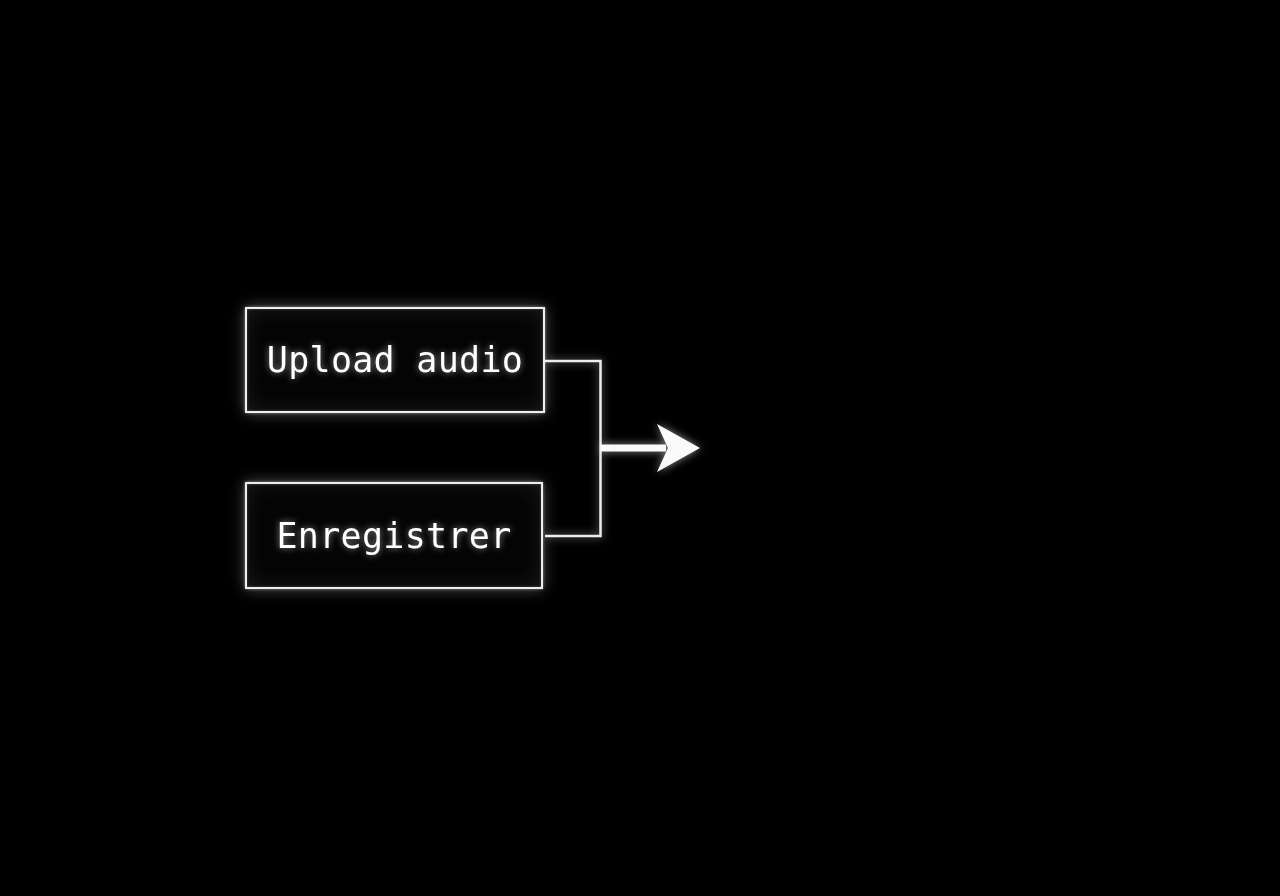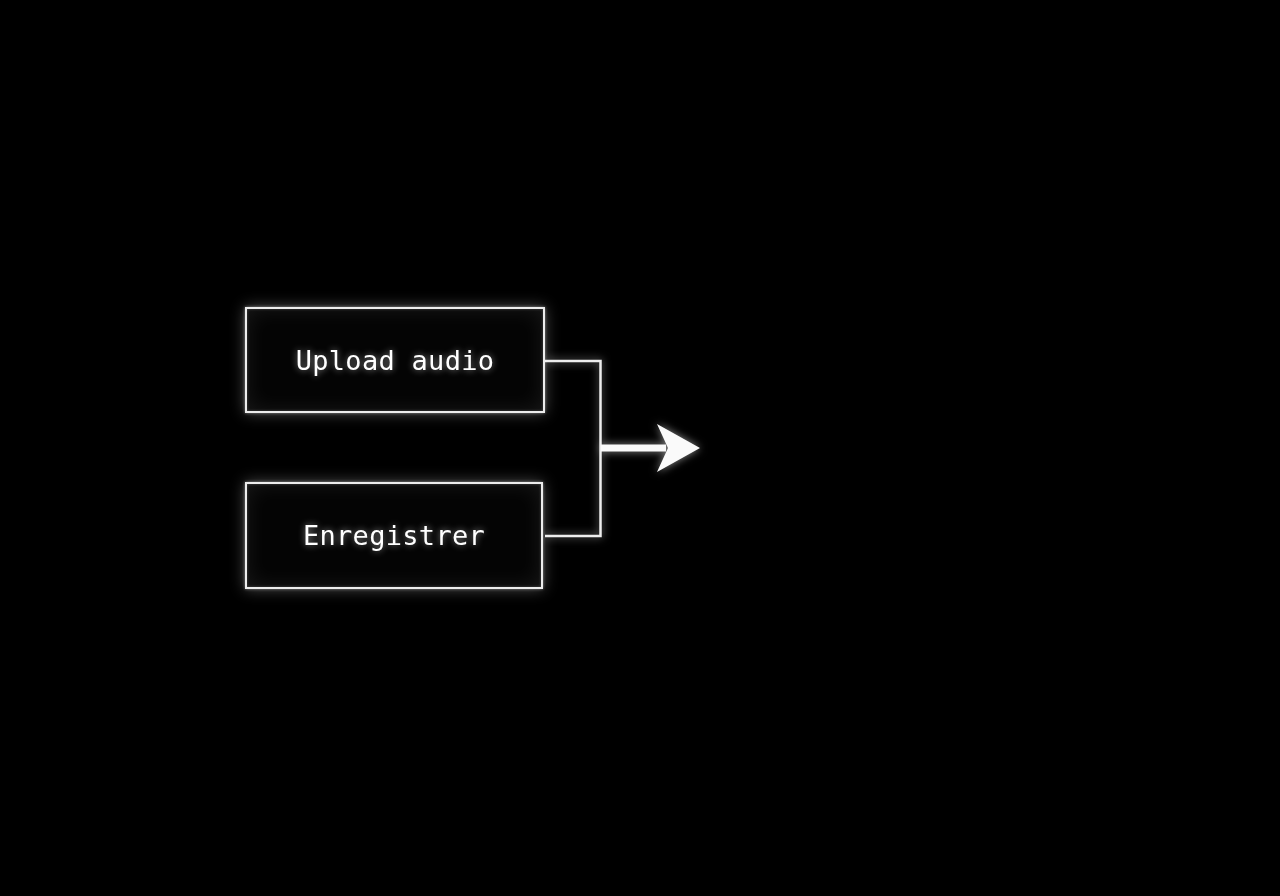--- a/index.html
+++ b/index.html
@@ -21,21 +21,21 @@
   }
   .node {
     position: absolute;
     display: flex;
     align-items: center;
     justify-content: center;
     box-sizing: border-box;
     border: 2px solid #ededed;
     background: #040404;
     color: #ffffff;
-    font-size: 27px;
+    font-size: 35px;
     letter-spacing: 0.3px;
     box-shadow: 0 0 14px rgba(255,255,255,0.30),
                 0 0 3px rgba(255,255,255,0.45),
                 inset 0 0 22px rgba(255,255,255,0.09),
                 inset 0 0 3px rgba(255,255,255,0.25);
     text-shadow: 0 0 7px rgba(255,255,255,0.55);
     white-space: nowrap;
   }
   #node-upload  { left: 245px; top: 307px; width: 300px; height: 106px; }
   #node-record  { left: 245px; top: 482px; width: 298px; height: 107px; }

